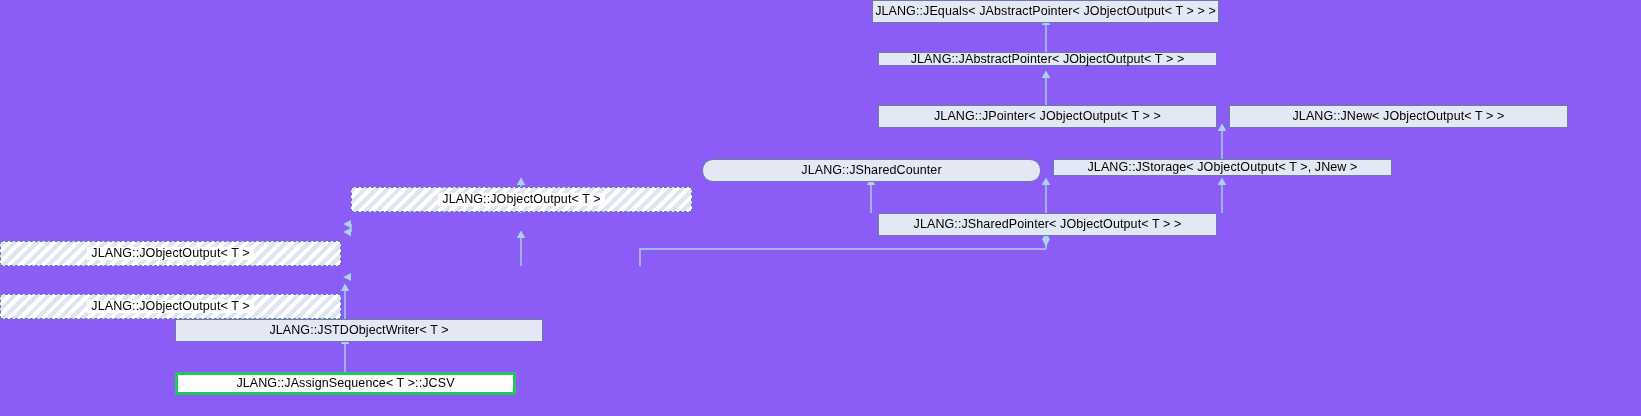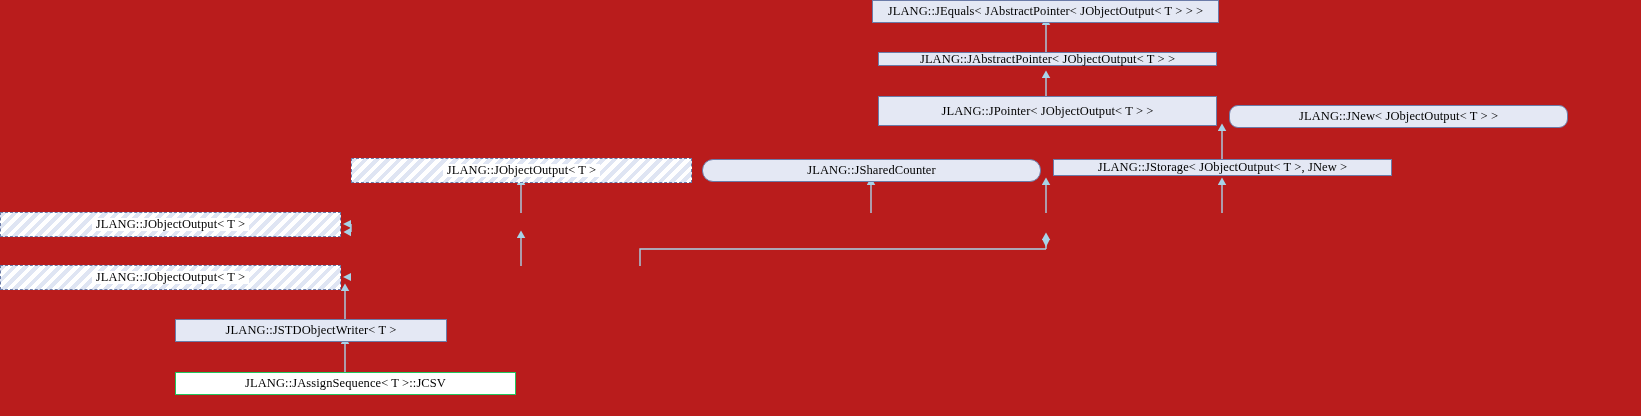--- a/index.html
+++ b/index.html
@@ -5,22 +5,22 @@
 <style>
   html, body {
     margin: 0;
     padding: 0;
     background: #ffffff;
   }
   #diagram {
     position: relative;
     width: 1641px;
     height: 416px;
-    background: #b91c1c;
-    font-family: Liberation Serif, serif;
+    background: #8b5cf6;
+    font-family: Liberation Sans, sans-serif;
     overflow: hidden;
   }
   #edge-layer {
     position: absolute;
     left: 0;
     top: 0;
     width: 1641px;
     height: 416px;
     pointer-events: none;
   }
@@ -41,33 +41,34 @@
     padding: 0 6px;
   }
   
   .node.solid {
     background: #e4e8f4;
     border: 1px solid #6b7ba8;
   }
   
   .node.current {
     background: #ffffff;
-    border: 1px solid #22c55e;
+    border: 3px solid #22c55e;
   }
   
   .node.hatched {
     border: 1px dashed #6b7ba8;
     background-color: #ffffff;
     background-image: repeating-linear-gradient(
       -45deg,
       #ffffff 0px,
       #ffffff 4px,
       #dfe5f3 4px,
       #dfe5f3 8px
     );
+    margin-top: 29px;
   }
   .node.hatched .label {
     background: #ffffff;
     padding: 0 4px;
   }
 </style>
 </head>
 <body>
 
 <div id="diagram">
@@ -112,52 +113,55 @@
   </svg>
 
   <div class="node solid" style="left:872px; top:0px; width:347px; height:23px;">
     <span class="label">JLANG::JEquals&lt; JAbstractPointer&lt; JObjectOutput&lt; T &gt; &gt; &gt;</span>
   </div>
 
   <div class="node solid" style="left:878px; top:52px; width:339px; height:14px;">
     <span class="label">JLANG::JAbstractPointer&lt; JObjectOutput&lt; T &gt; &gt;</span>
   </div>
 
-  <div class="node solid" style="left:878px; top:96px; width:339px; height:30px;">
+  <div class="node solid" style="left:878px; top:105px; width:339px; height:23px;">
     <span class="label">JLANG::JPointer&lt; JObjectOutput&lt; T &gt; &gt;</span>
   </div>
 
-  <div class="node solid" style="left:1229px; top:105px; width:339px; height:23px;border-radius:9px;">
+  <div class="node solid" style="left:1229px; top:105px; width:339px; height:23px;">
     <span class="label">JLANG::JNew&lt; JObjectOutput&lt; T &gt; &gt;</span>
   </div>
 
   <div class="node hatched" style="left:351px; top:158px; width:341px; height:25px;">
     <span class="label">JLANG::JObjectOutput&lt; T &gt;</span>
   </div>
 
   <div class="node solid" style="left:702px; top:159px; width:339px; height:23px;border-radius:11px;">
     <span class="label">JLANG::JSharedCounter</span>
   </div>
 
   <div class="node solid" style="left:1053px; top:159px; width:339px; height:17px;">
     <span class="label">JLANG::JStorage&lt; JObjectOutput&lt; T &gt;, JNew &gt;</span>
   </div>
 
   <div class="node hatched" style="left:0px; top:212px; width:341px; height:25px;">
     <span class="label">JLANG::JObjectOutput&lt; T &gt;</span>
   </div>
 
 
+  <div class="node solid" style="left:878px; top:213px; width:339px; height:23px;">
+    <span class="label">JLANG::JSharedPointer&lt; JObjectOutput&lt; T &gt; &gt;</span>
+  </div>
 
   <div class="node hatched" style="left:0px; top:265px; width:341px; height:25px;">
     <span class="label">JLANG::JObjectOutput&lt; T &gt;</span>
   </div>
 
 
-  <div class="node solid" style="left:175px; top:319px; width:272px; height:23px;">
+  <div class="node solid" style="left:175px; top:319px; width:368px; height:23px;">
     <span class="label">JLANG::JSTDObjectWriter&lt; T &gt;</span>
   </div>
 
   <div class="node current" style="left:175px; top:372px; width:341px; height:23px;">
     <span class="label">JLANG::JAssignSequence&lt; T &gt;::JCSV</span>
   </div>
 
 </div>
 
 </body></html>

